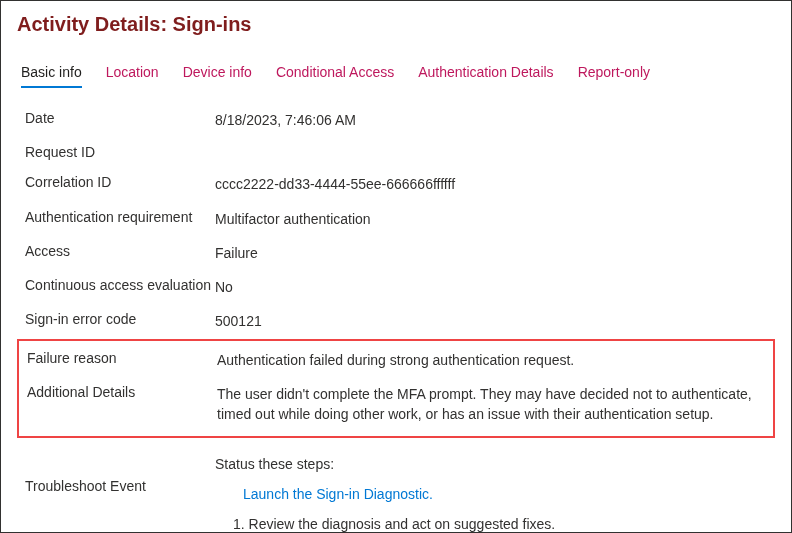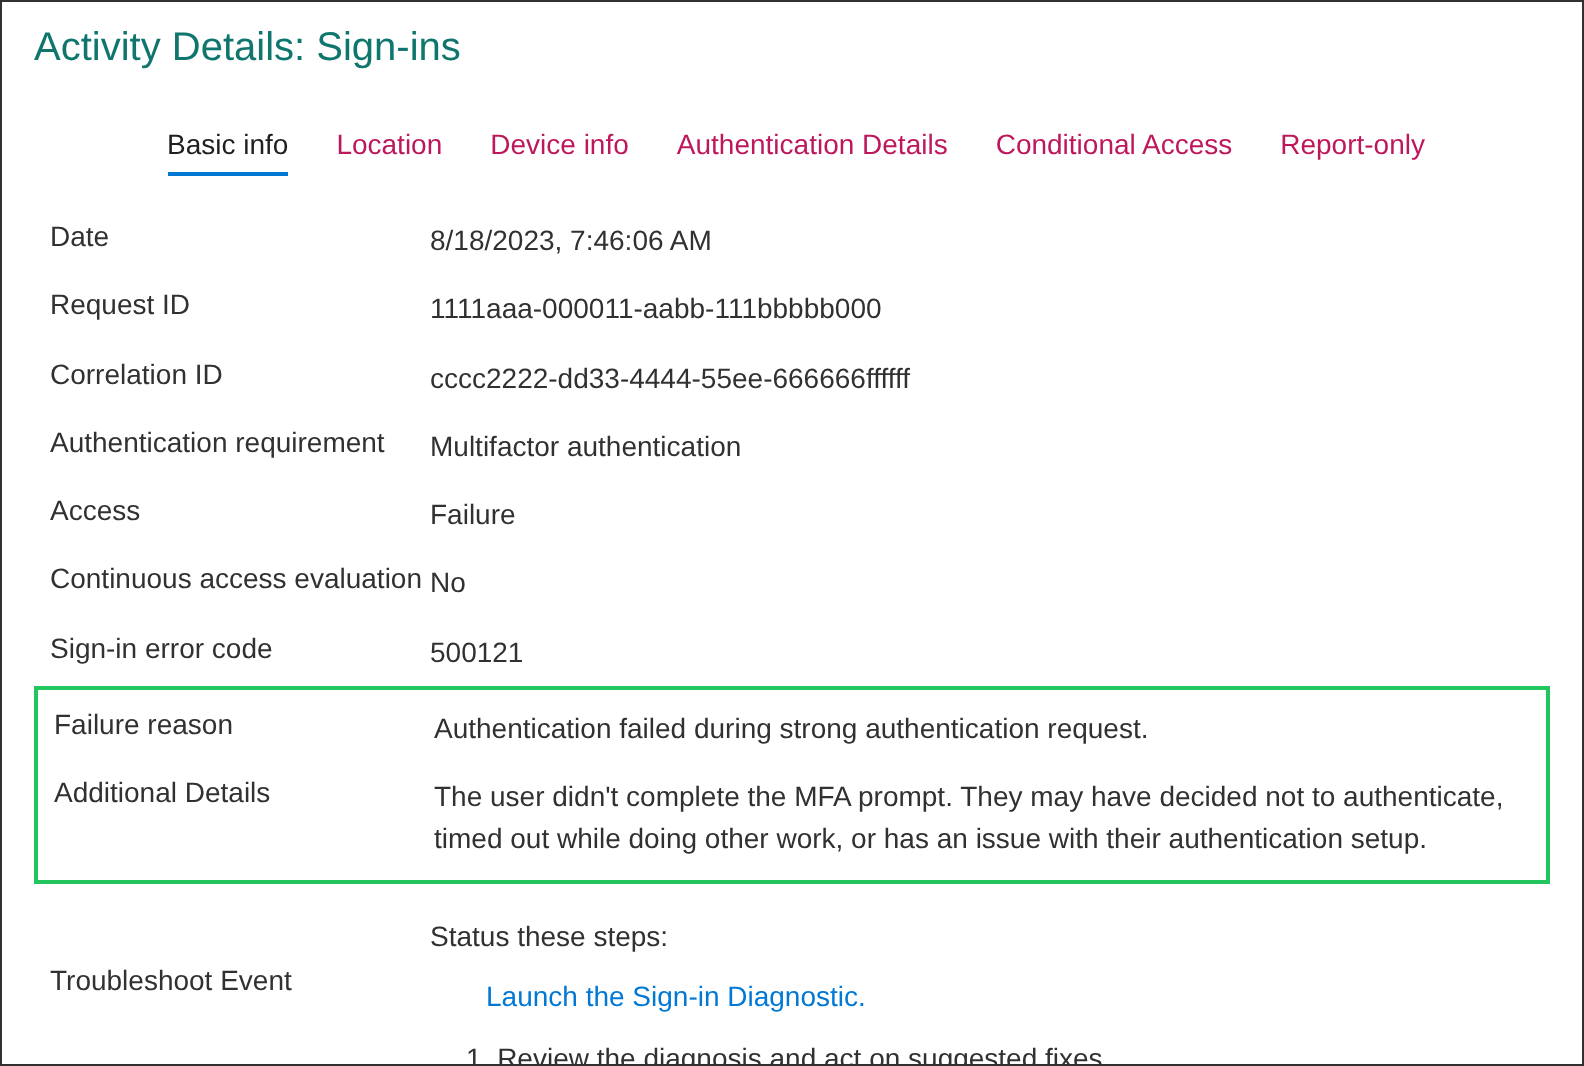--- a/index.html
+++ b/index.html
@@ -12,31 +12,30 @@
       font-size: 14px;
       color: #323130;
       background: #fff;
       width: 792px;
       height: 533px;
       padding: 12px 16px;
       border: 1px solid #323130;
     }
     .page-title {
       font-size: 20px;
-      font-weight: 400;
-      color: #0f766e;
+      font-weight: 700;
+      color: #7f1d1d;
       margin-bottom: 28px;
     }
     .tabs {
       display: flex;
       gap: 24px;
       border-bottom: 1px solid transparent;
       margin-bottom: 14px;
       padding-left: 4px;
-      justify-content: center;
     }
     .tab {
       font-size: 14px;
       color: #be185d;
       padding-bottom: 6px;
       cursor: pointer;
       border-bottom: 2px solid transparent;
     }
     .tab.active {
       color: #201f1e;
@@ -55,21 +54,21 @@
       width: 190px;
       flex: 0 0 190px;
       color: #323130;
     }
     .row .value {
       flex: 1;
       color: #323130;
       line-height: 1.45;
     }
     .highlight-box {
-      border: 2px solid #22c55e;
+      border: 2px solid #ef4444;
       padding: 2px 0 4px 0;
       margin-left: -8px;
       padding-left: 8px;
     }
     .troubleshoot-steps {
       display: flex;
       flex-direction: column;
       gap: 10px;
     }
     .link {
@@ -84,35 +83,34 @@
   </style>
 </head>
 <body>
 
 <h1 class="page-title">Activity Details: Sign-ins</h1>
 
 <div class="tabs">
   <div class="tab active">Basic info</div>
   <div class="tab">Location</div>
   <div class="tab">Device info</div>
+  <div class="tab">Conditional Access</div>
   <div class="tab">Authentication Details</div>
-  <div class="tab">Conditional Access</div>
   <div class="tab">Report-only</div>
 </div>
 
 <div class="details">
 
   <div class="row">
     <div class="label">Date</div>
     <div class="value">8/18/2023, 7:46:06 AM</div>
   </div>
 
   <div class="row">
     <div class="label">Request ID</div>
-    <div class="value">1111aaa-000011-aabb-111bbbbb000</div>
   </div>
 
   <div class="row">
     <div class="label">Correlation ID</div>
     <div class="value">cccc2222-dd33-4444-55ee-666666ffffff</div>
   </div>
 
   <div class="row">
     <div class="label">Authentication requirement</div>
     <div class="value">Multifactor authentication</div>

